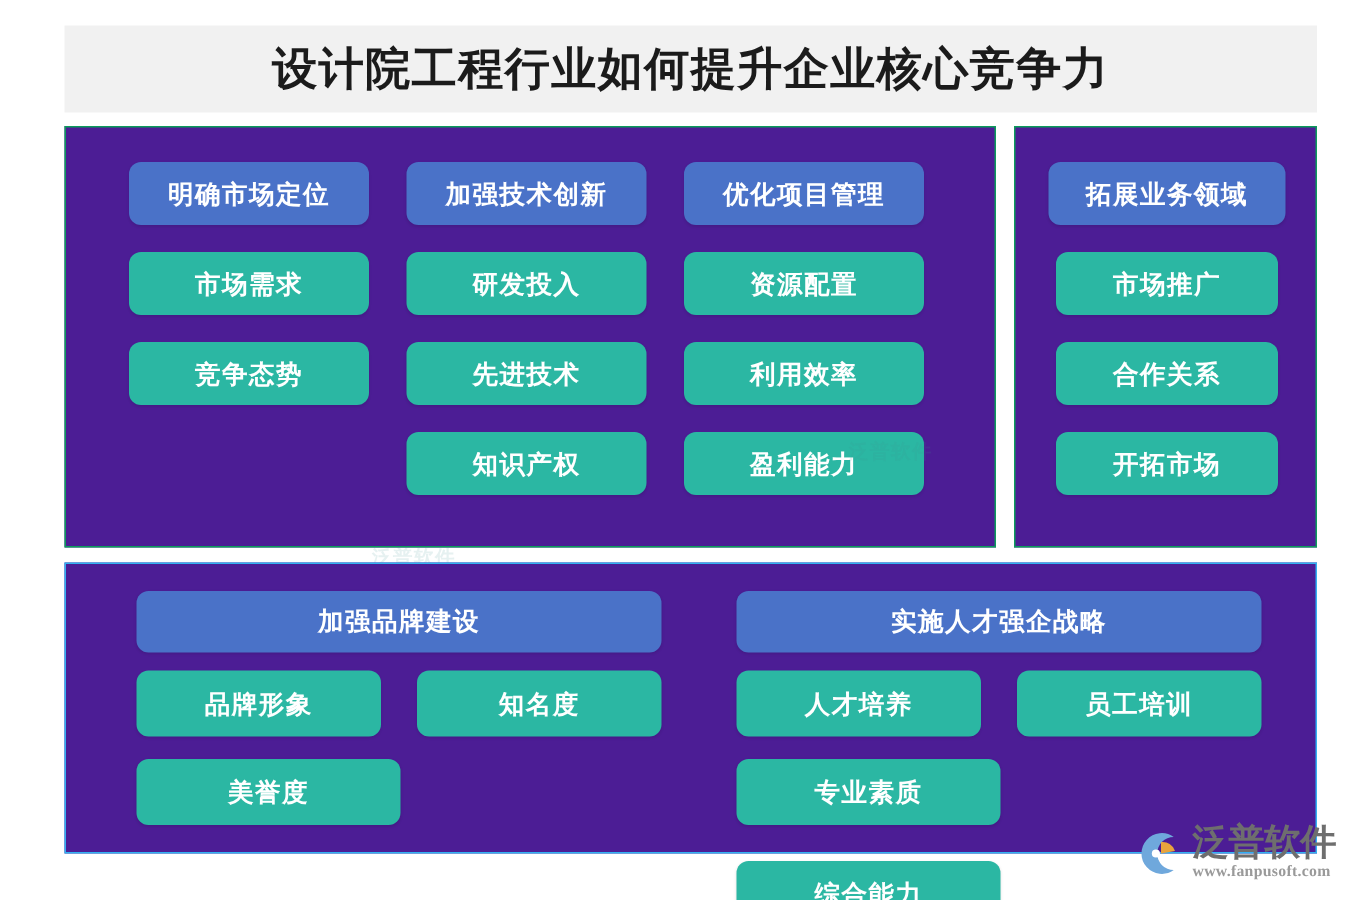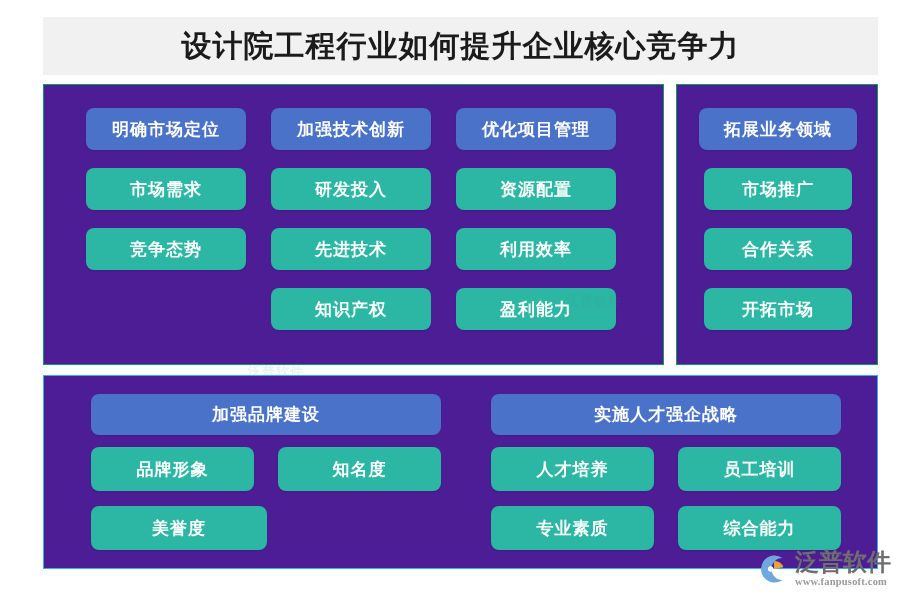--- a/index.html
+++ b/index.html
@@ -87,21 +87,21 @@
   .bgroup .pill-head {
     width: 100%;
     height: 41px;
     margin-bottom: 12px;
   }
   .brow {
     display: flex;
     gap: 24px;
     margin-bottom: 15px;
   }
-  .brow:last-child { margin-bottom: 0; }
+  .brow:last-child { margin-bottom: 0; flex-direction: column; }
   .brow .pill-item {
     width: 176px;
     height: 44px;
   }
 
   
   .wm-faint {
     position: absolute;
     color: rgba(60,150,150,0.13);
     font-size: 13px;

